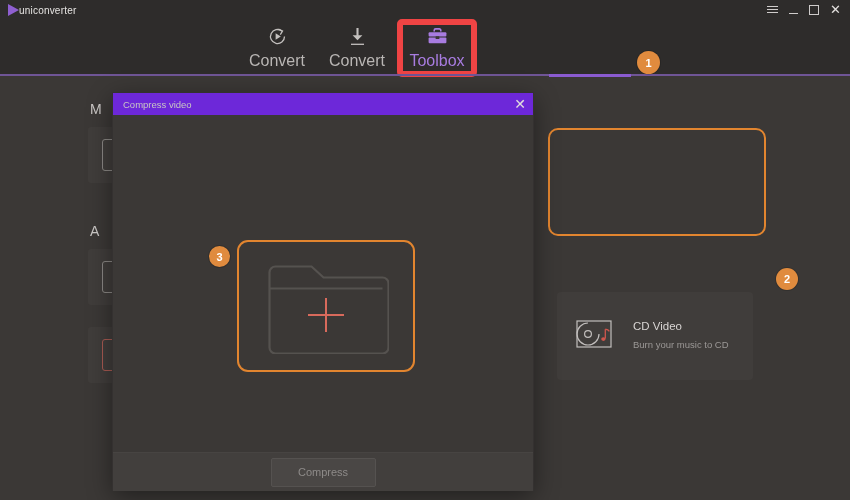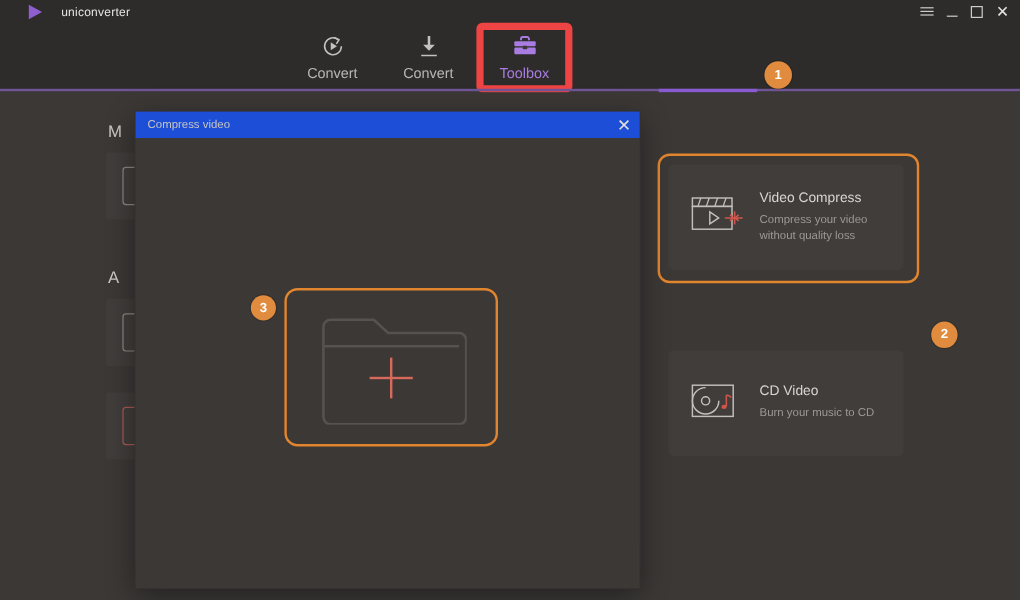--- a/index.html
+++ b/index.html
@@ -12,21 +12,21 @@
     -webkit-font-smoothing:antialiased;
   }
   .app{position:absolute;inset:0;}
 
   
   .titlebar{
     position:absolute;left:0;top:0;width:850px;height:20px;
     background:#2e2c2b;
     display:flex;align-items:center;
   }
-  .logo-wrap{display:flex;align-items:center;gap:16px;padding-left:24px;}
+  .logo-wrap{display:flex;align-items:center;gap:0;padding-left:8px;}
   .logo-mark{
     width:0;height:0;
     border-left:11px solid #8f5fd0;
     border-top:6px solid transparent;
     border-bottom:6px solid transparent;
   }
   .logo-text{color:#e6e4e2;font-size:10px;letter-spacing:.2px;}
   .win-ctrls{margin-left:auto;display:flex;align-items:center;gap:11px;padding-right:9px;}
   .ham{width:11px;height:8px;position:relative;}
   .ham i{position:absolute;left:0;width:11px;height:1px;background:#cfcccb;display:block;}
@@ -43,21 +43,21 @@
   .nav-items{
     position:absolute;left:237px;top:0;height:55px;
     display:flex;align-items:center;gap:0;
   }
   .nav-item{
     width:80px;height:55px;
     display:flex;flex-direction:column;align-items:center;justify-content:center;
     gap:5px;cursor:pointer;box-sizing:border-box;
   }
   .nav-item .ico{height:22px;display:flex;align-items:flex-end;justify-content:center;}
-  .nav-item .lbl{font-size:12px;color:#b9b6b4;}
+  .nav-item .lbl{font-size:16px;color:#b9b6b4;}
   .nav-item.active{
     border:2px solid #e08game;
   }
   .nav-item.active{
     border:6px solid #ef4444;border-radius:5px;height:58px;
   }
   .nav-item.active .lbl{color:#a87ce0;}
   .purple-rule{
     position:absolute;left:0;top:74px;width:850px;height:2px;background:#6f5596;
   }
@@ -96,21 +96,21 @@
   .rcard-txt .t{color:#d8d5d3;font-size:11.5px;margin-bottom:7px;}
   .rcard-txt .s{color:#9b9896;font-size:9.5px;line-height:1.35;width:110px;}
   .rcard-outline{
     position:absolute;border:2px solid #e2852f;border-radius:10px;
   }
   .modal{
     position:absolute;left:113px;top:93px;width:420px;height:397px;
     background:#3b3836;box-shadow:0 0 0 1px #343130, 0 6px 24px rgba(0,0,0,.45);
   }
   .modal-head{
-    height:22px;background:#1d4ed8;display:flex;align-items:center;
+    height:22px;background:#6d28d9;display:flex;align-items:center;
     padding:0 0 0 10px;box-sizing:border-box;
   }
   .modal-title{color:#c9c6c4;font-size:9.5px;}
   .modal-close{
     margin-left:auto;width:26px;height:22px;display:flex;align-items:center;justify-content:center;
     color:#e2dfdd;font-size:14px;cursor:pointer;line-height:1;
   }
   .modal-body{position:relative;height:337px;background:#3b3836;}
   .modal-foot{
     height:38px;background:#423f3d;display:flex;align-items:center;justify-content:center;
@@ -213,37 +213,20 @@
       <div class="bg-heading">A</div>
       <div class="bg-card">
         <div class="bg-ico"></div>
       </div>
       <div class="bg-card" style="margin-top:22px">
         <div class="bg-ico red"></div>
       </div>
     </div>
 
     <div class="rcard-outline" style="left:548px;top:51px;width:214px;height:104px;"></div>
-    <div class="rcard" style="left:557px;top:60px;">
-      <div>
-        <svg width="44" height="36" viewBox="0 0 44 36">
-          <rect x="2" y="4" width="33" height="7" fill="none" stroke="#c2bfbd" stroke-width="1.2"></rect>
-          <path d="M9 4l-2.4 7M16 4l-2.4 7M23 4l-2.4 7M30 4l-2.4 7" stroke="#c2bfbd" stroke-width="1.1"></path>
-          <rect x="2" y="11" width="33" height="19" fill="none" stroke="#c2bfbd" stroke-width="1.2"></rect>
-          <path d="M16.5 15.6l7.4 5-7.4 5z" fill="none" stroke="#c2bfbd" stroke-width="1.2"></path>
-          <path d="M29 20.6h7M33.4 18.1l2.8 2.5-2.8 2.5" fill="none" stroke="#d0564c" stroke-width="1.3"></path>
-          <path d="M44 20.6h-5M40.5 18.1l-2.8 2.5 2.8 2.5" fill="none" stroke="#d0564c" stroke-width="1.3"></path>
-          <path d="M37.2 15.2v10.8" stroke="#d0564c" stroke-width="1.3"></path>
-        </svg>
-      </div>
-      <div class="rcard-txt">
-        <div class="t">Video Compress</div>
-        <div class="s">Compress your video without quality loss</div>
-      </div>
-    </div>
     <div class="badge" style="left:776px;top:191px;width:22px;height:22px;">2</div>
 
     <div class="rcard" style="left:557px;top:215px;">
       <div>
         <svg width="44" height="36" viewBox="0 0 44 36">
           <rect x="2" y="5" width="34" height="26" fill="none" stroke="#c2bfbd" stroke-width="1.2"></rect>
           <path d="M22 18a11 11 0 0 1-11 11 11 11 0 0 1-11-11 11 11 0 0 1 11-11" transform="translate(2,0)" fill="none" stroke="#c2bfbd" stroke-width="1.2"></path>
           <circle cx="13" cy="18" r="3.4" fill="none" stroke="#c2bfbd" stroke-width="1.2"></circle>
           <path d="M30.3 13.2v9.4" stroke="#d0564c" stroke-width="1.3" fill="none"></path>
           <path d="M30.3 13.2c2.2.3 3.4 1.1 4.1 2.2" stroke="#d0564c" stroke-width="1.3" fill="none"></path>
@@ -272,15 +255,18 @@
             <path d="M6.5 30.5h113" stroke="#55524f" stroke-width="2.2" fill="none"></path>
           </svg>
           <div class="plus-v"></div>
           <div class="plus-h"></div>
         </div>
       </div>
 
       <div class="badge" style="left:96px;top:131px;width:21px;height:21px;">3</div>
 
     </div>
+    <div class="modal-foot">
+      <div class="compress-btn">Compress</div>
+    </div>
   </div>
 
 </div>
 
 </body></html>

